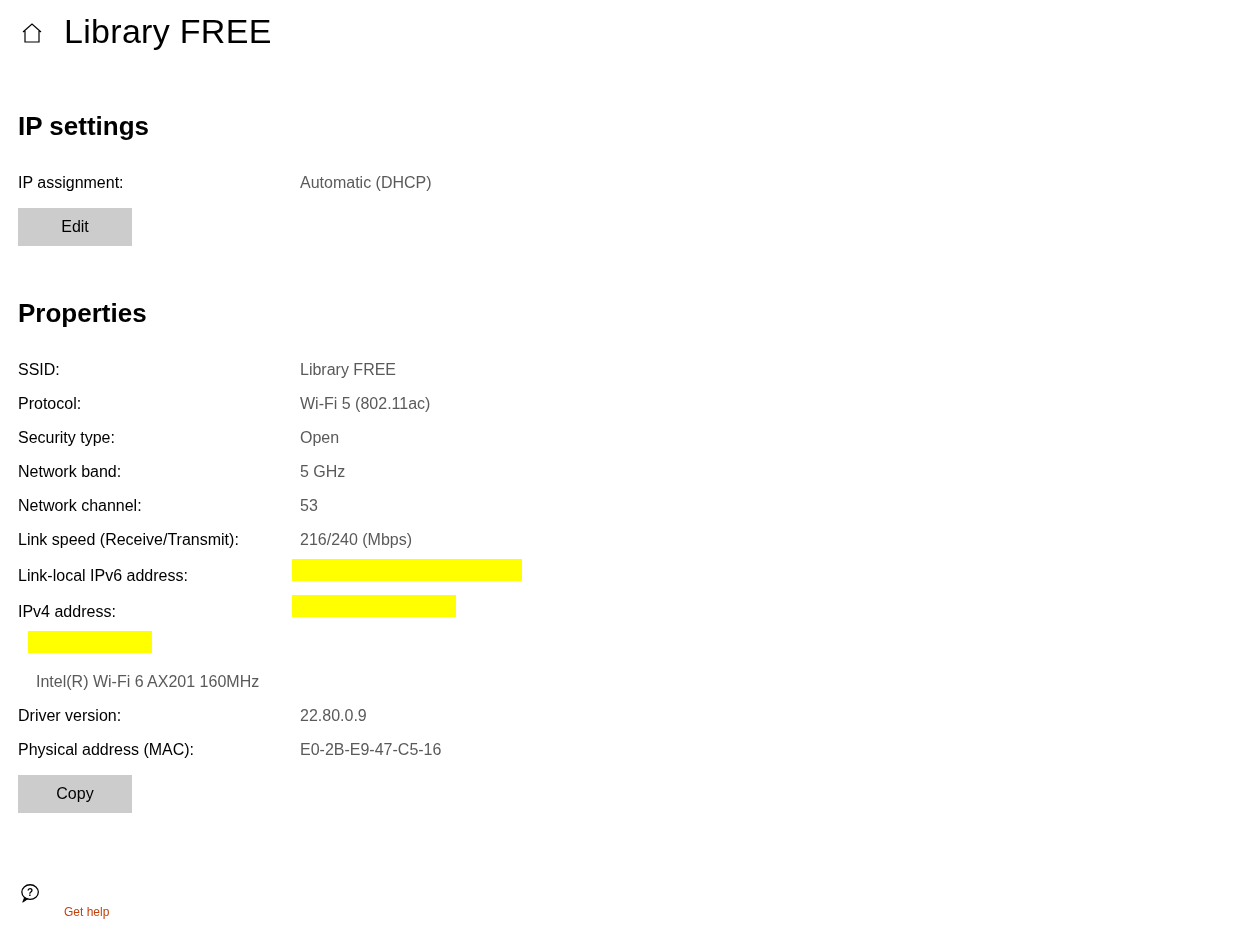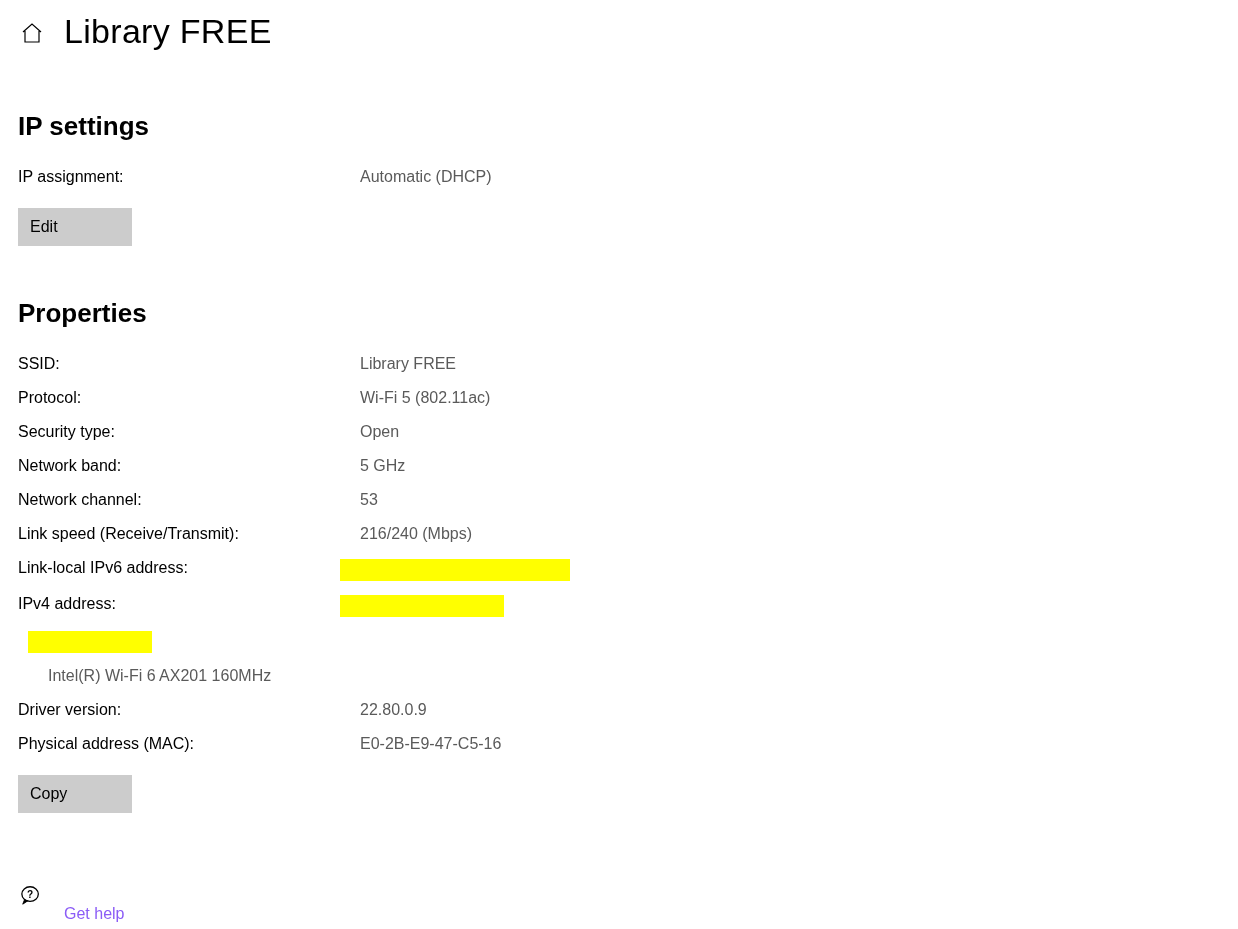--- a/index.html
+++ b/index.html
@@ -41,75 +41,74 @@
     .section {
       margin-top: 52px;
     }
     .section-title {
       font-size: 26px;
       font-weight: 700;
       margin-bottom: 26px;
     }
     .row {
       display: flex;
-      align-items: flex-start;
+      align-items: flex-end;
       margin-bottom: 10px;
       min-height: 24px;
-      gap: 48px;
     }
     .row-label {
       width: 264px;
       font-size: 16px;
       color: #000;
       flex-shrink: 0;
     }
     .row-value {
       font-size: 16px;
       color: #5a5a5a;
-      margin-left: 30px;
+      margin-left: 18px;
     }
     .redacted {
       background: #ffff00;
       display: inline-block;
       height: 22px;
     }
     .redacted.w1 { width: 230px; }
     .redacted.w2 { width: 164px; }
     .redacted.w3 { width: 124px; }
     .redacted-wrap {
       margin-left: 10px;
     }
     .btn {
       display: inline-block;
       background: #cccccc;
       border: none;
       font-size: 16px;
       font-family: inherit;
       padding: 10px 12px;
       width: 114px;
-      text-align: left;
+      text-align: center;
       cursor: pointer;
       color: #000;
       margin-top: 6px;
     }
     .get-help {
       display: flex;
       align-items: center;
       gap: 22px;
       margin-top: 58px;
       padding: 0 2px;
     }
     .help-icon {
       width: 22px;
       height: 22px;
       flex-shrink: 0;
     }
     .link {
-      color: #8b5cf6;
-      font-size: 16px;
+      color: #c2410c;
+      font-size: 12px;
       cursor: pointer;
       margin-top: 34px;
     }
   </style>
 </head>
 <body>
 
 <div class="header">
   <span>
     <svg class="home-icon" viewBox="0 0 24 24">

